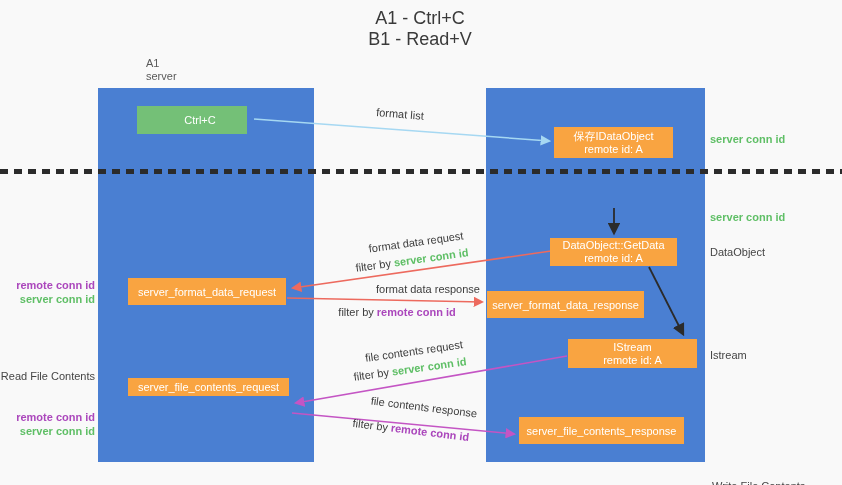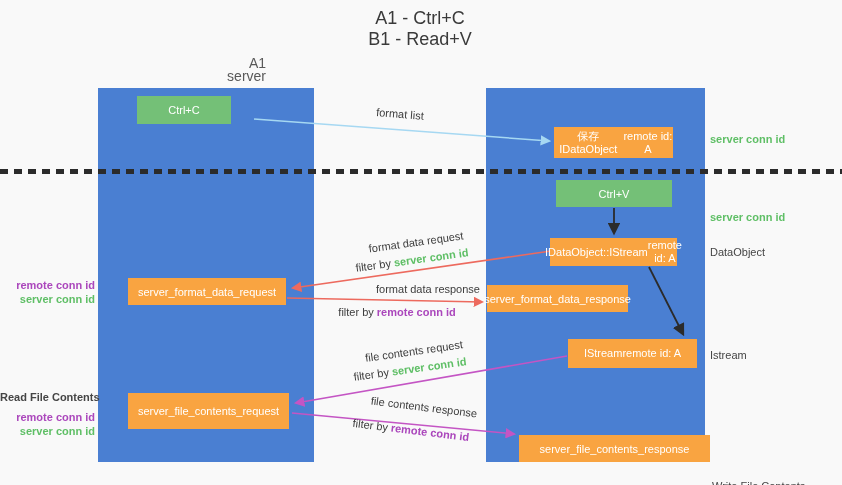--- a/index.html
+++ b/index.html
@@ -6,43 +6,43 @@
   body{background:#f9f9f9;font-family:"Liberation Sans","DejaVu Sans",sans-serif;}
   #stage{position:relative;width:842px;height:485px;background:var(--background);overflow:hidden;}
 
   .title{position:absolute;left:300px;top:8px;width:240px;text-align:center;
          font-size:18px;line-height:21px;color:#3a3a3a;}
 
   .col{position:absolute;background:var(--column-blue);}
   .col-a{left:98px;top:88px;width:216px;height:374px;}
   .col-b{left:486px;top:88px;width:219px;height:374px;}
 
-  .col-head{position:absolute;width:120px;text-align:right;font-size:14px;
+  .col-head{position:absolute;width:120px;text-align:left;font-size:11px;
             line-height:13px;color:#595959;top:57px;}
   .head-a{left:146px;}
   .head-b{left:537px;}
 
   .divider{position:absolute;left:0;top:169px;width:842px;height:5px;
            background:repeating-linear-gradient(90deg,var(--arrow-black) 0 8px,transparent 8px 14px);}
 
   .box{position:absolute;display:flex;align-items:center;justify-content:center;
        color:#fff;font-size:11px;text-align:center;}
   .green{background:var(--node-green);}
   .orange{background:var(--node-orange);}
-  .two{flex-direction:row;line-height:13px;}
+  .two{flex-direction:column;line-height:13px;}
 
-  .b-ctrlc{left:137px;top:96px;width:94px;height:28px;}
+  .b-ctrlc{left:137px;top:106px;width:94px;height:28px;padding-left:16px;}
   .b-save{left:554px;top:127px;width:119px;height:31px;}
   .b-ctrlv{left:556px;top:180px;width:116px;height:27px;}
   .b-getdata{left:550px;top:238px;width:127px;height:28px;}
   .b-freq{left:128px;top:278px;width:158px;height:27px;justify-content:center;}
-  .b-fresp{left:487px;top:285px;width:141px;height:27px;}
+  .b-fresp{left:487px;top:291px;width:157px;height:27px;}
   .b-istream{left:568px;top:339px;width:129px;height:29px;}
-  .b-creq{left:128px;top:393px;width:161px;height:36px;}
-  .b-cresp{left:519px;top:435px;width:191px;height:27px;}
+  .b-creq{left:128px;top:378px;width:161px;height:18px;}
+  .b-cresp{left:519px;top:417px;width:165px;height:27px;}
 
   svg.arrows{position:absolute;left:0;top:0;}
   .st-blue{stroke:var(--arrow-lightblue);stroke-width:1.5;}
   .st-red{stroke:var(--arrow-red);stroke-width:1.5;}
   .st-mag{stroke:var(--arrow-magenta);stroke-width:1.5;}
   .st-blk{stroke:var(--arrow-black);stroke-width:1.8;}
   .mk-blue{fill:var(--arrow-lightblue);}
   .mk-red{fill:var(--arrow-red);}
   .mk-mag{fill:var(--arrow-magenta);}
   .mk-blk{fill:var(--arrow-black);}
@@ -104,26 +104,23 @@
 
   <div class="box green b-ctrlc">
     <span>Ctrl+C</span>
   </div>
 
   <div class="box orange two b-save">
     <span>保存IDataObject</span>
     <span>remote id: A</span>
   </div>
 
-  <div class="box green b-ctrlv">
-    <span>Ctrl+V</span>
-  </div>
 
   <div class="box orange two b-getdata">
-    <span>IDataObject::IStream</span>
+    <span>DataObject::GetData</span>
     <span>remote id: A</span>
   </div>
 
   <div class="box orange b-freq">
     <span>server_format_data_request</span>
   </div>
 
   <div class="box orange b-fresp">
     <span>server_format_data_response</span>
   </div>
@@ -164,17 +161,17 @@
   </div>
 
   <div class="side sg" style="left:710px;top:133px;">server conn id</div>
   <div class="side sg" style="left:710px;top:211px;">server conn id</div>
   <div class="side side-gray" style="left:710px;top:246px;">DataObject</div>
   <div class="side side-gray" style="left:710px;top:349px;">Istream</div>
   <div class="side side-gray" style="left:712px;top:432px;margin-top:48px;">Write File Contents</div>
 
   <div class="side sp left-align" style="top:279px;">remote conn id</div>
   <div class="side sg left-align" style="top:293px;">server conn id</div>
-  <div class="side side-gray left-align" style="top:391px;font-weight:bold;">Read File Contents</div>
+  <div class="side side-gray left-align" style="top:370px;">Read File Contents</div>
   <div class="side sp left-align" style="top:411px;">remote conn id</div>
   <div class="side sg left-align" style="top:425px;">server conn id</div>
 
 </div>
 
 </body></html>

